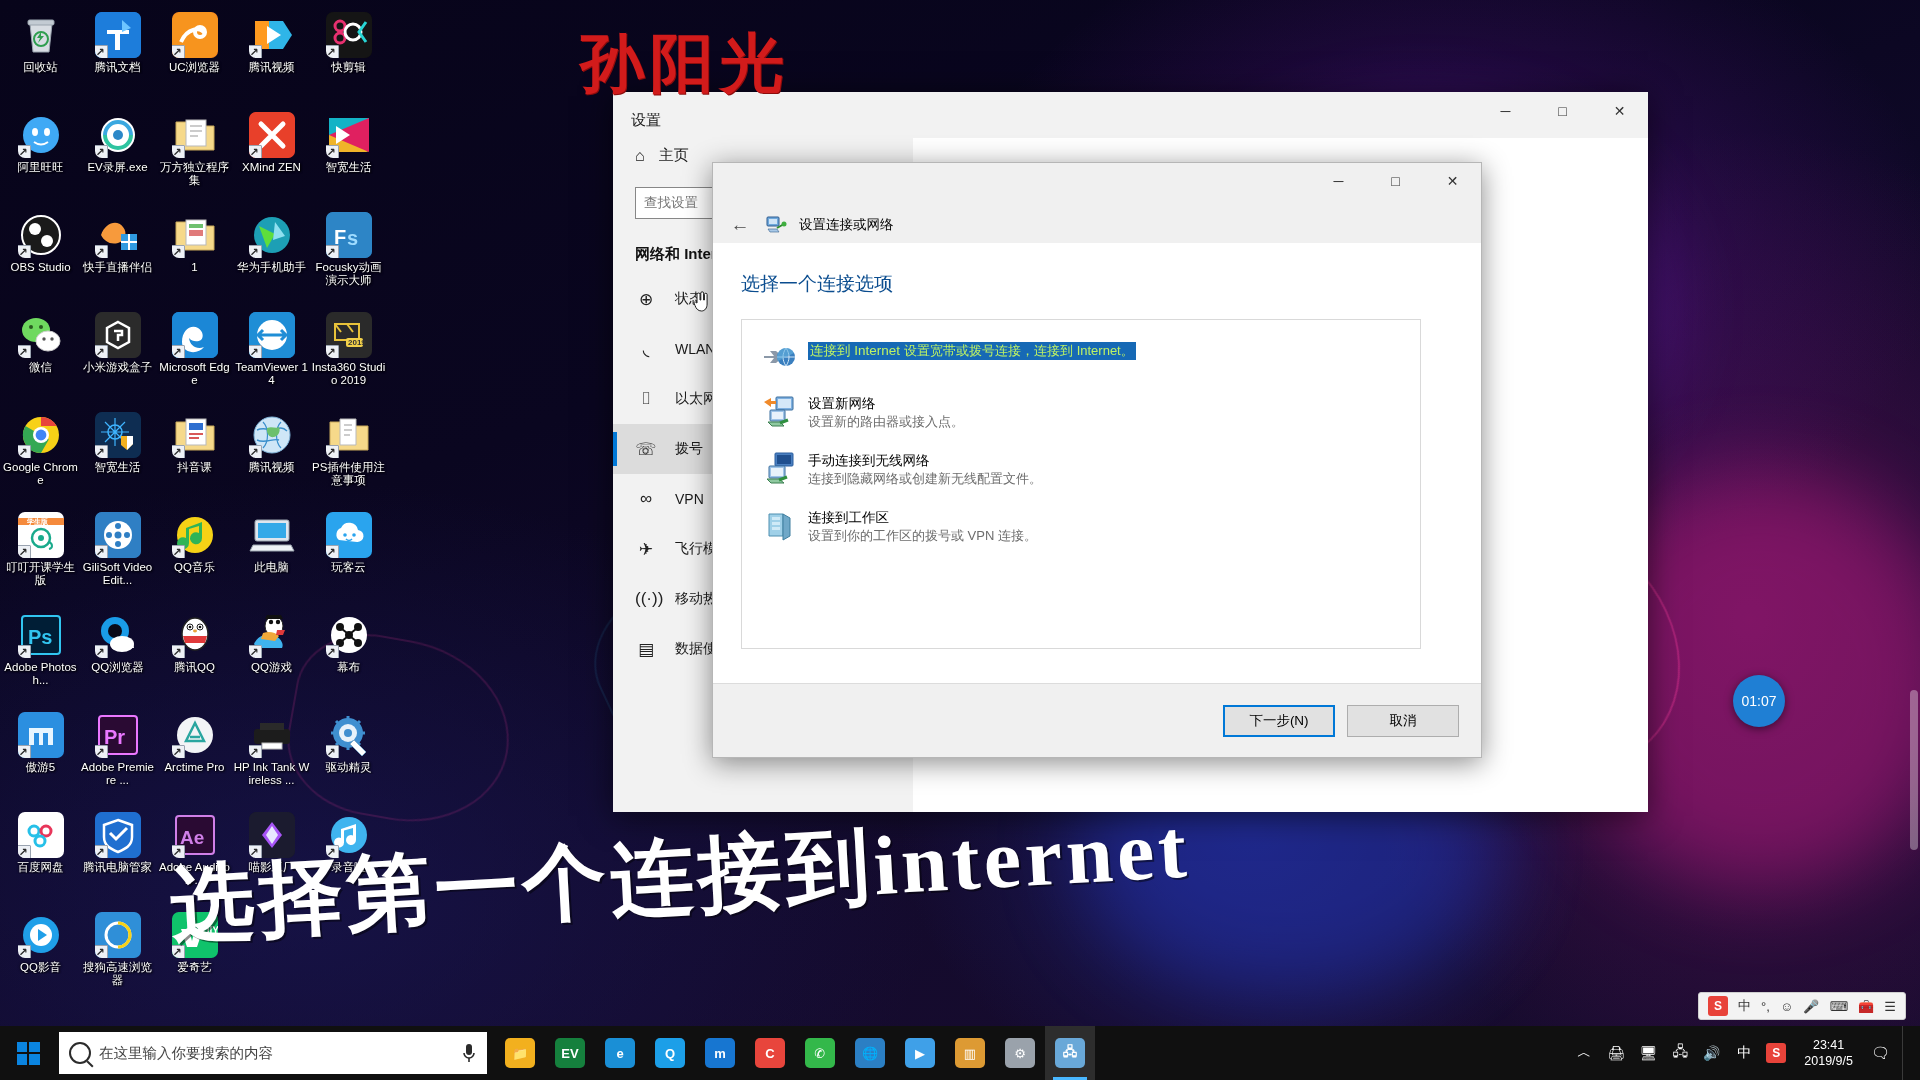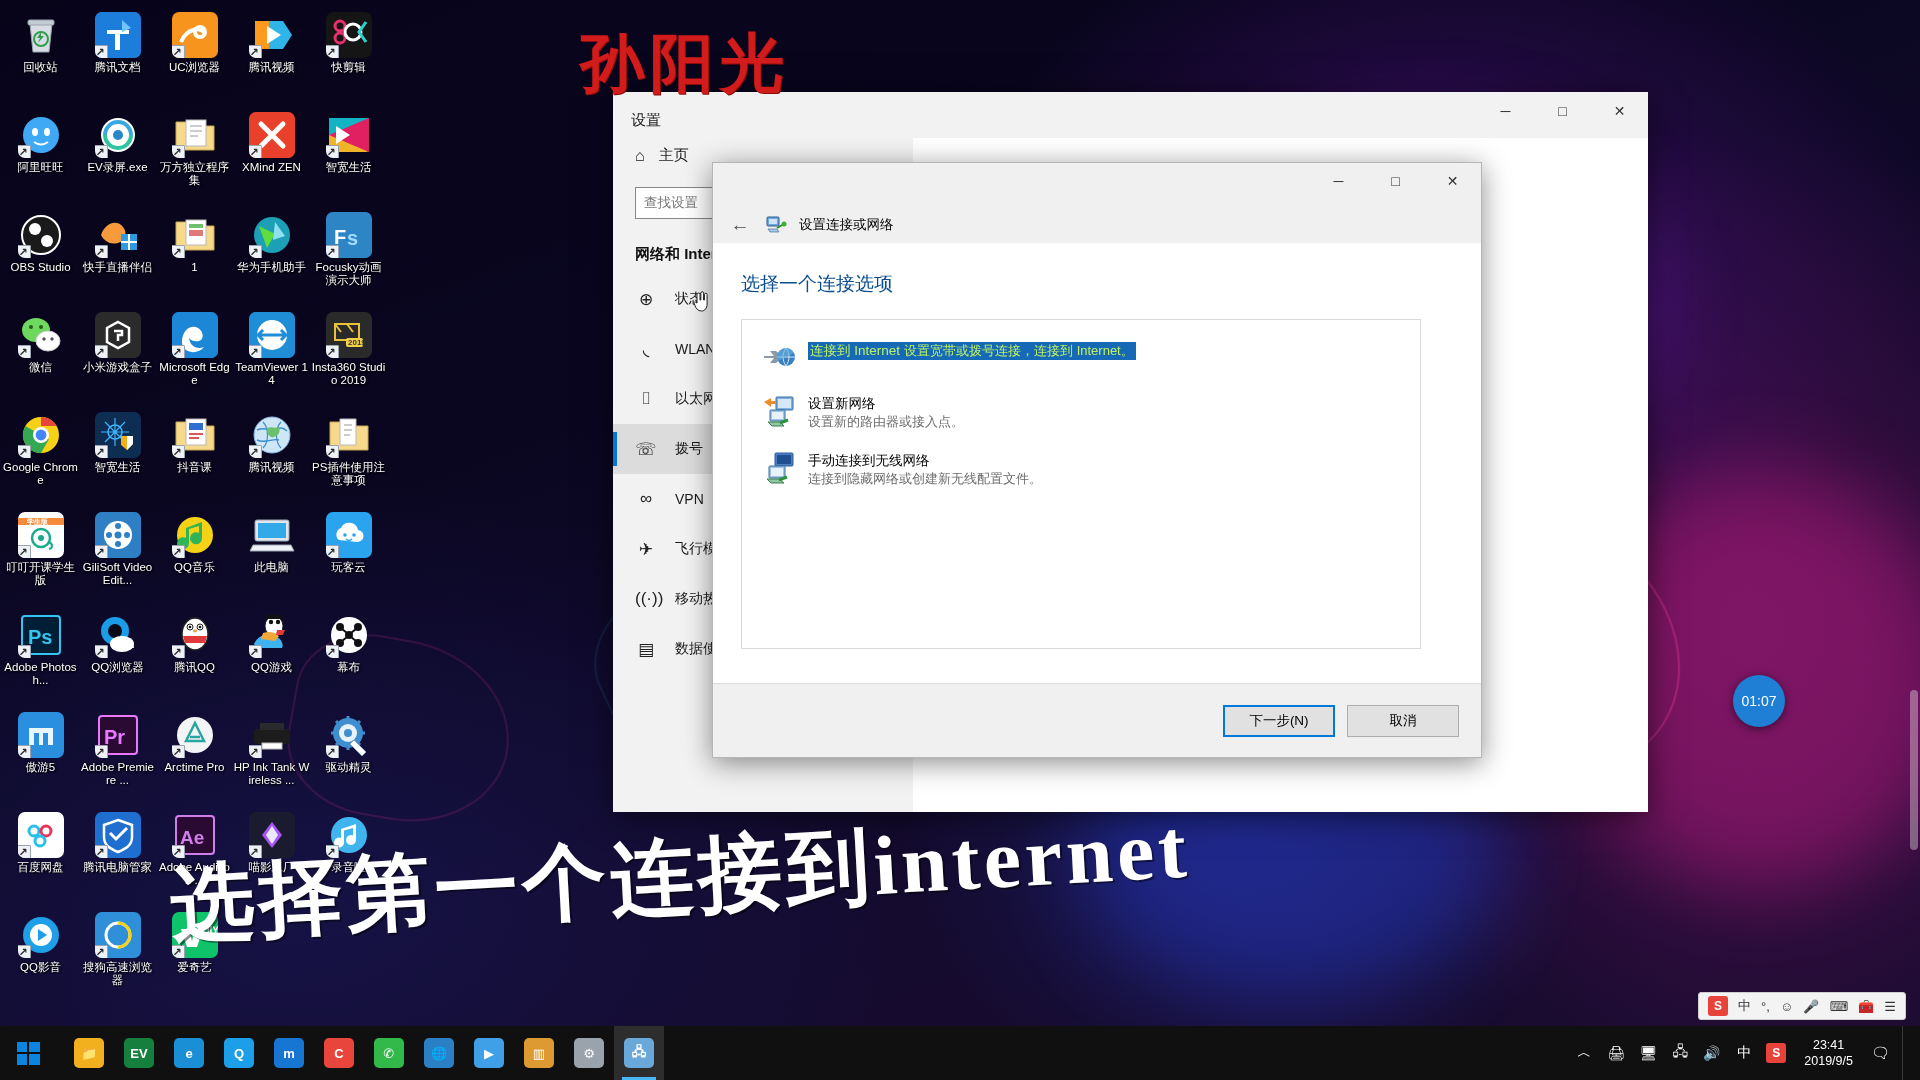--- a/index.html
+++ b/index.html
@@ -964,20 +964,33 @@
                 <rect x="7" y="15" width="16" height="12" rx="1" fill="#9fc4e8" stroke="#3a6f9f"></rect>
                 <rect x="9" y="17" width="12" height="8" fill="#e8f2fb"></rect>
                 <path d="M5 28h12l5 4H9z" fill="#8fc9a0" stroke="#3a7f50"></path>
                 <path d="M17 29l8-3" stroke="#2f8f3f" stroke-width="3"></path>
               </svg></div>
             <div class="otx">
               <div class="ot1">手动连接到无线网络</div>
               <div class="ot2">连接到隐藏网络或创建新无线配置文件。</div>
             </div>
           </div>
+          <div class="opt">
+            <div class="oico"><svg viewBox="0 0 34 34" width="34" height="34">
+                <path d="M7 6h14v22H7z" fill="#9fd0e8" stroke="#4f8fb0"></path>
+                <path d="M21 6l7 4v18l-7 4z" fill="#6fa8c8" stroke="#3f7f9f"></path>
+                <rect x="10" y="9" width="8" height="3" fill="#cfeaf7"></rect>
+                <rect x="10" y="14" width="8" height="3" fill="#cfeaf7"></rect>
+                <rect x="10" y="19" width="8" height="3" fill="#cfeaf7"></rect>
+              </svg></div>
+            <div class="otx">
+              <div class="ot1">连接到工作区</div>
+              <div class="ot2">设置到你的工作区的拨号或 VPN 连接。</div>
+            </div>
+          </div>
         </div>
     </div>
   </div>
 
   <div id="dlg-footer">
     <div class="dbtn primary">下一步(N)</div>
     <div class="dbtn">取消</div>
   </div>
 </div>
 
@@ -1005,20 +1018,31 @@
 </div>
 
 <div id="taskbar">
   <div id="start-btn">
     <div class="logo">
       <span></span>
         <span></span>
         <span></span>
         <span></span>
     </div>
+  </div>
+  <div id="search-pill">
+    <span class="sicon"></span>
+    <span class="ph">在这里输入你要搜索的内容</span>
+    <span class="mic">
+      <svg viewBox="0 0 16 22" width="16" height="22">
+        <rect x="5" y="2" width="6" height="11" rx="3" fill="#2b2b2b"></rect>
+        <path d="M3 11a5 5 0 0010 0" stroke="#2b2b2b" stroke-width="1.6" fill="none"></path>
+        <path d="M8 16v4" stroke="#2b2b2b" stroke-width="1.6"></path>
+      </svg>
+    </span>
   </div>
   <div class="tb-apps" id="tb-apps">
       <div class="tb-app">
         <div class="g" style="background: rgb(242, 176, 30);">📁</div>
       </div>
       <div class="tb-app">
         <div class="g" style="background: #15803d;">EV</div>
       </div>
       <div class="tb-app">
         <div class="g" style="background: rgb(26, 143, 214);">e</div>

